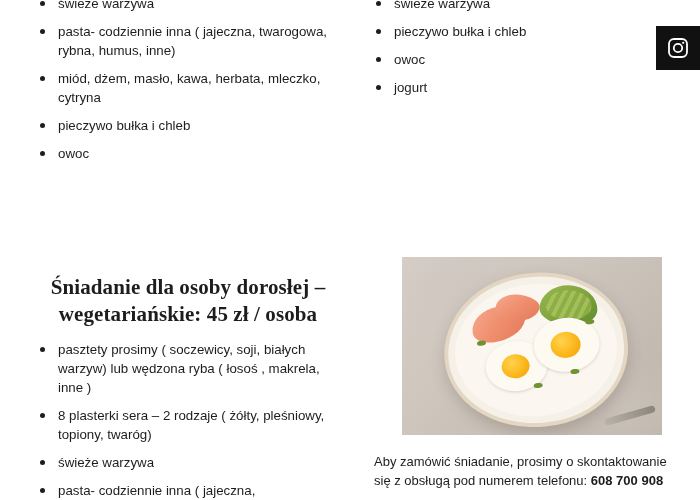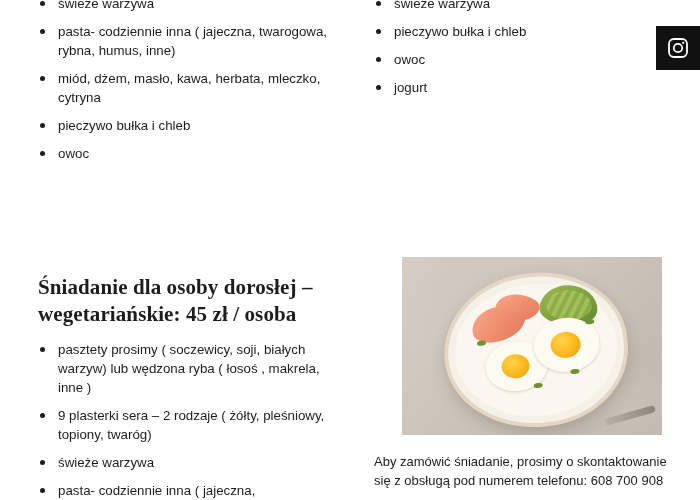--- a/index.html
+++ b/index.html
@@ -91,20 +91,21 @@
   .section-heading {
     position: absolute;
     left: 38px;
     top: 257px;
     width: 300px;
     font-family: "Liberation Serif", serif;
     font-size: 21px;
     line-height: 27px;
     color: #1d1d1d;
     letter-spacing: 0.1px;
+    text-align: center;
   }
 
   
   .lower-list {
     position: absolute;
     left: 38px;
     top: 340px;
     width: 300px;
   }
 
@@ -217,21 +218,21 @@
   .caption {
     position: absolute;
     left: 374px;
     top: 452px;
     width: 300px;
     font-size: 13px;
     line-height: 19px;
     color: #1d1d1d;
   }
   .caption b {
-    font-weight: normal;
+    font-weight: bold;
   }
 </style>
 </head>
 <body>
 
 <div class="page">
 
   <div class="top-cols">
 
     <div class="col col-left">
@@ -262,21 +263,21 @@
         </svg>
       </span>
     </a>
   </div>
 
   <h2 class="section-heading">Śniadanie dla osoby dorosłej – wegetariańskie: 45 zł / osoba</h2>
 
   <div class="lower-list">
     <ul class="menu-list">
       <li>pasztety prosimy ( soczewicy, soji, białych warzyw) lub wędzona ryba ( łosoś , makrela, inne )</li>
-      <li>9 plasterki sera – 2 rodzaje ( żółty, pleśniowy, topiony, twaróg)</li>
+      <li>8 plasterki sera – 2 rodzaje ( żółty, pleśniowy, topiony, twaróg)</li>
       <li>świeże warzywa</li>
       <li>pasta- codziennie inna ( jajeczna,</li>
     </ul>
   </div>
 
   <div class="photo-wrap">
     <div class="photo"></div>
     <div class="plate">
       <div class="plate-inner"></div>
       <div class="salmon s1"></div>

